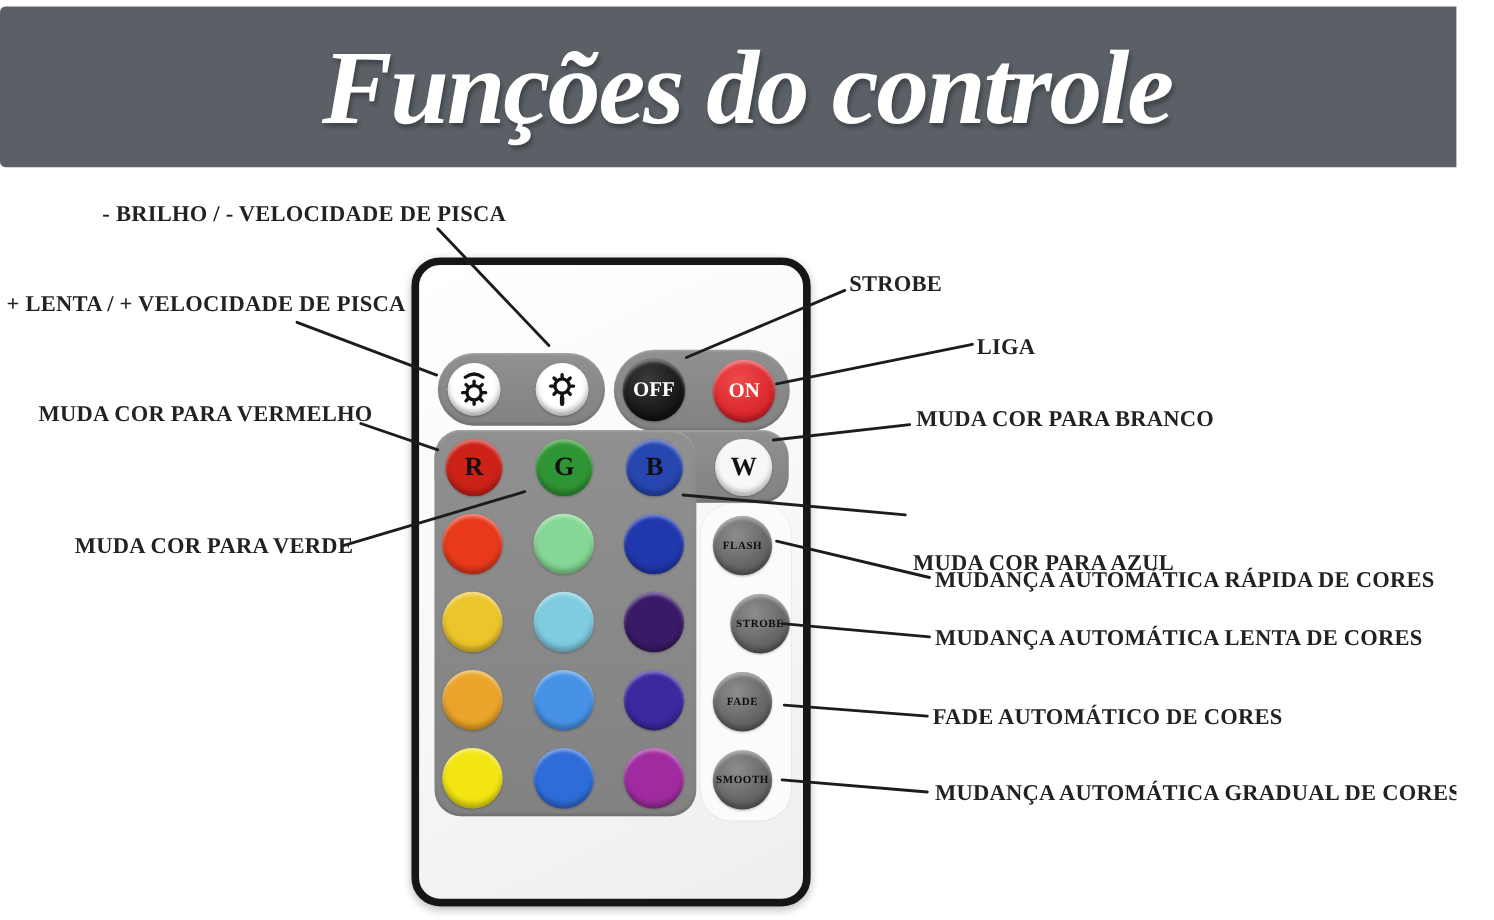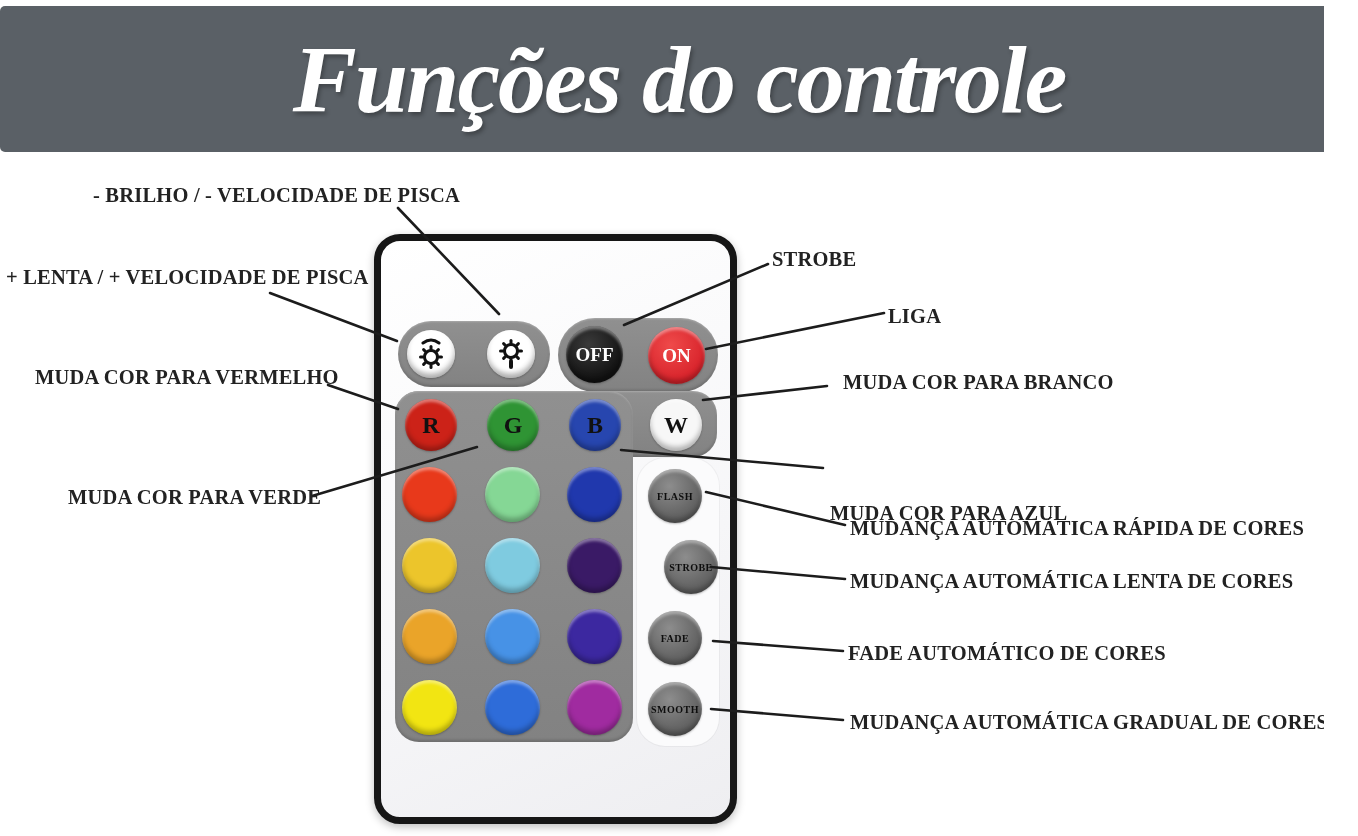--- a/index.html
+++ b/index.html
@@ -165,20 +165,20 @@
     <line x1="843" y1="720" x2="711" y2="709"></line>
   </svg>
 
   <div class="lbl" style="left:93px;top:195px;">- BRILHO / - VELOCIDADE DE PISCA</div>
   <div class="lbl" style="left:6px;top:277px;">+ LENTA / + VELOCIDADE DE PISCA</div>
   <div class="lbl" style="left:35px;top:377px;">MUDA COR PARA VERMELHO</div>
   <div class="lbl" style="left:68px;top:497px;">MUDA COR PARA VERDE</div>
 
   <div class="lbl" style="left:772px;top:259px;">STROBE</div>
   <div class="lbl" style="left:888px;top:304px;margin-top:12px;">LIGA</div>
-  <div class="lbl" style="left:833px;top:382px;margin-left:10px;">MUDA COR PARA BRANCO</div>
+  <div class="lbl" style="left:833px;top:382px;">MUDA COR PARA BRANCO</div>
   <div class="lbl" style="left:830px;top:468px;margin-top:45px;">MUDA COR PARA AZUL</div>
   <div class="lbl" style="left:850px;top:528px;">MUDANÇA AUTOMÁTICA RÁPIDA DE CORES</div>
   <div class="lbl" style="left:850px;top:581px;">MUDANÇA AUTOMÁTICA LENTA DE CORES</div>
   <div class="lbl" style="left:848px;top:653px;">FADE AUTOMÁTICO DE CORES</div>
   <div class="lbl" style="left:850px;top:722px;">MUDANÇA AUTOMÁTICA GRADUAL DE CORES</div>
 
 </div>
 
 </body></html>

